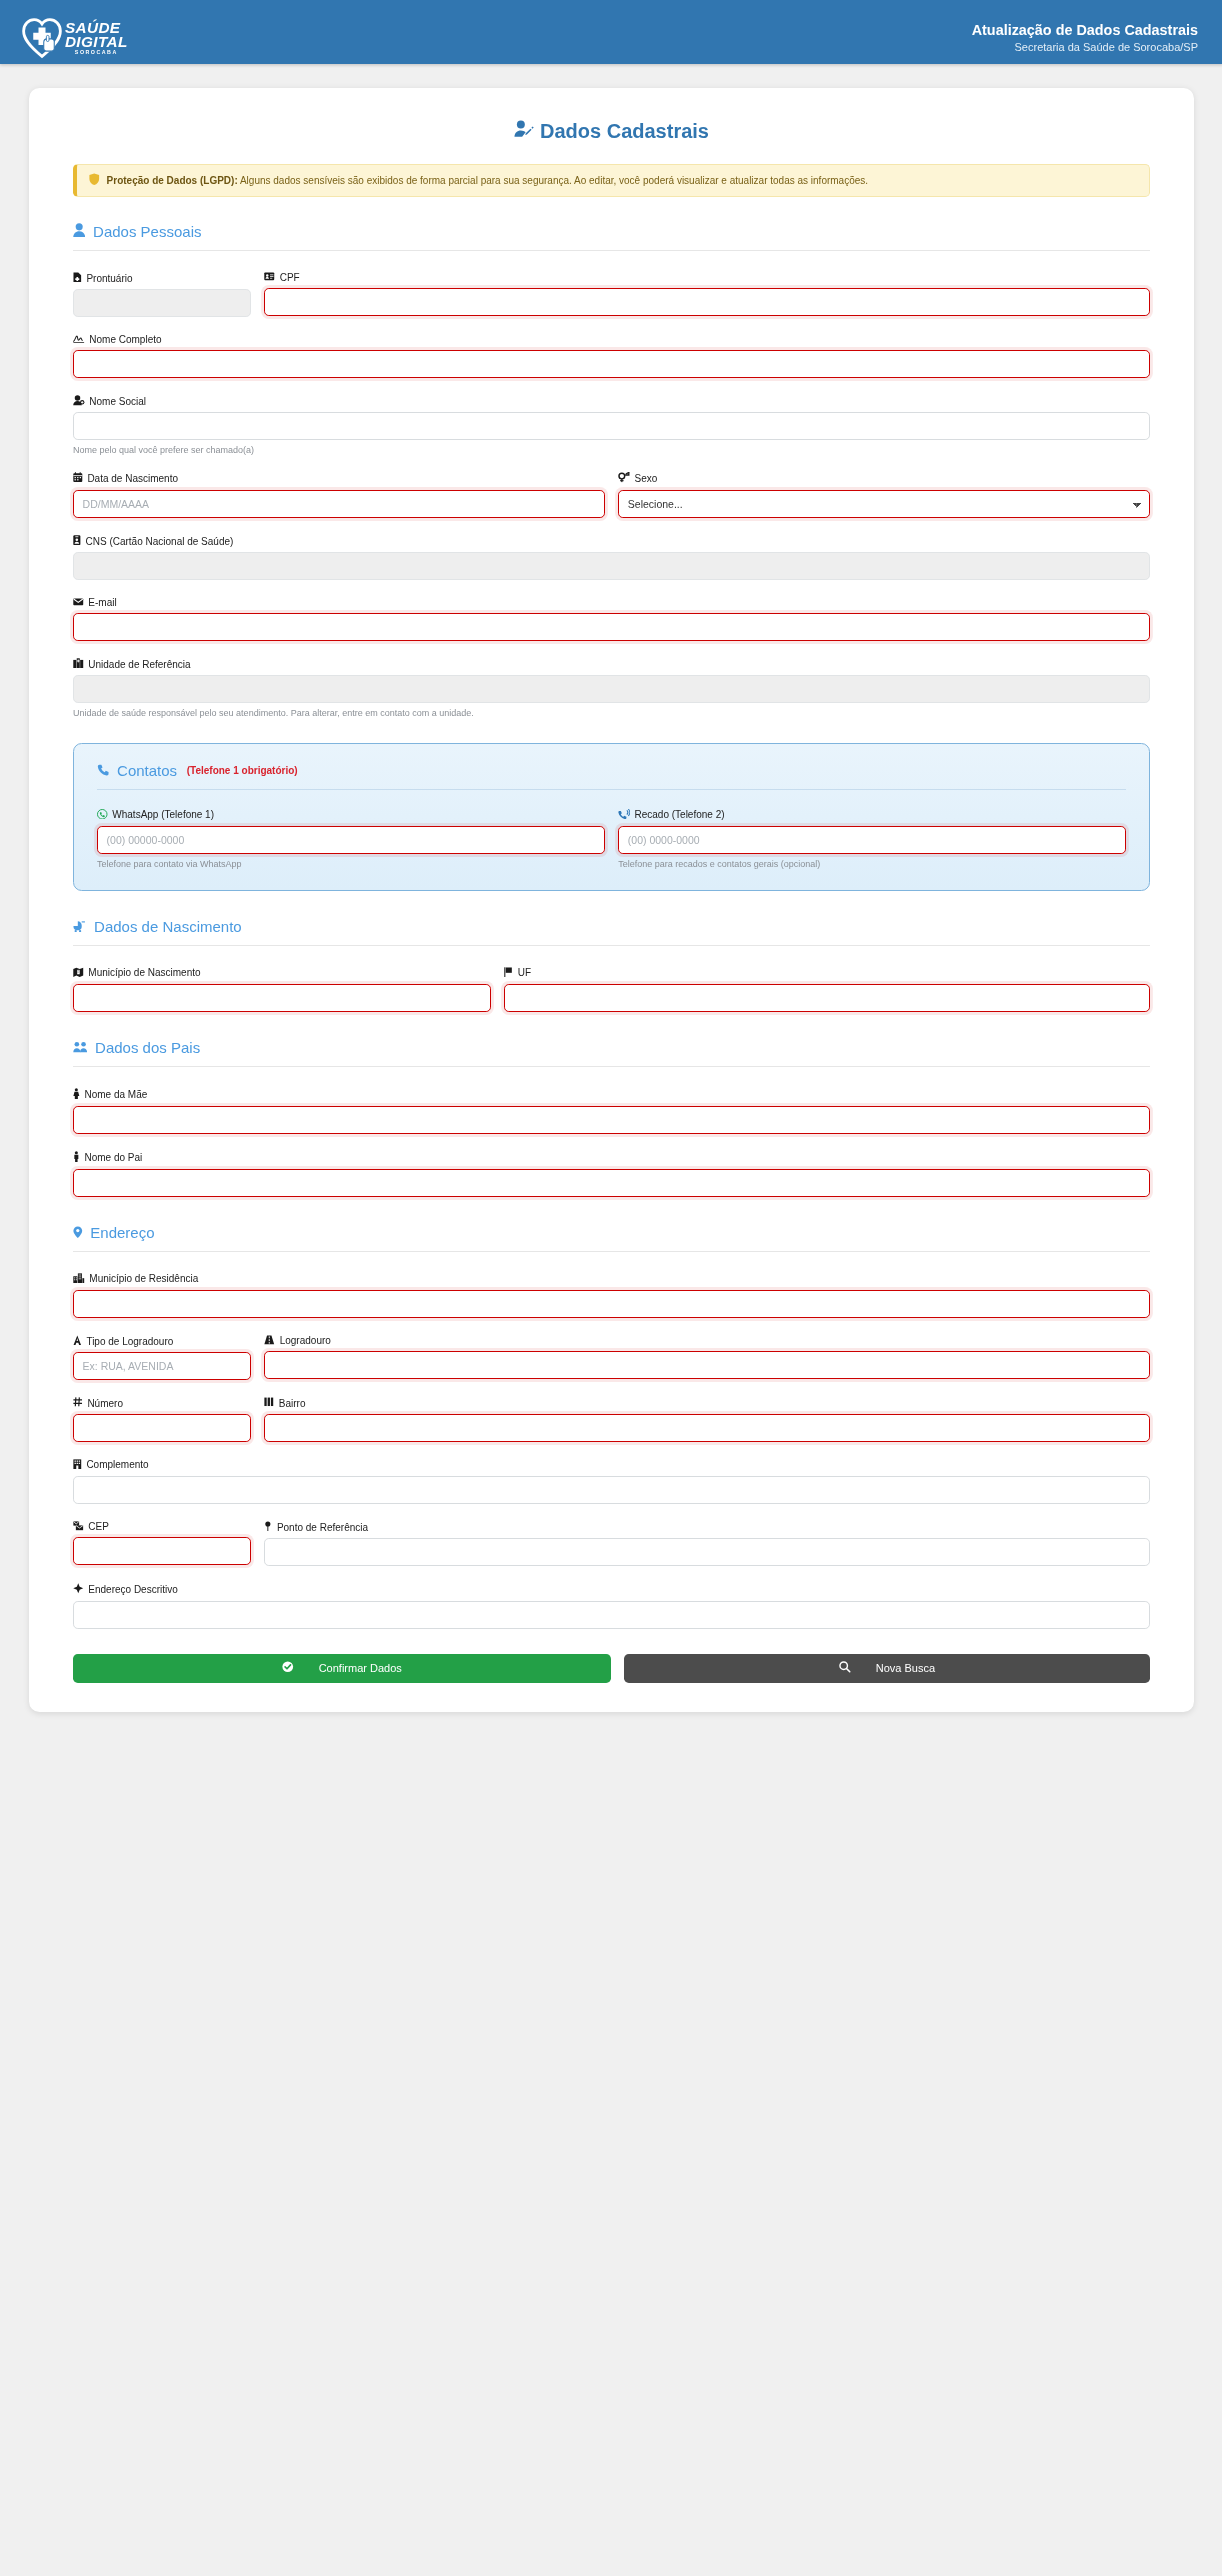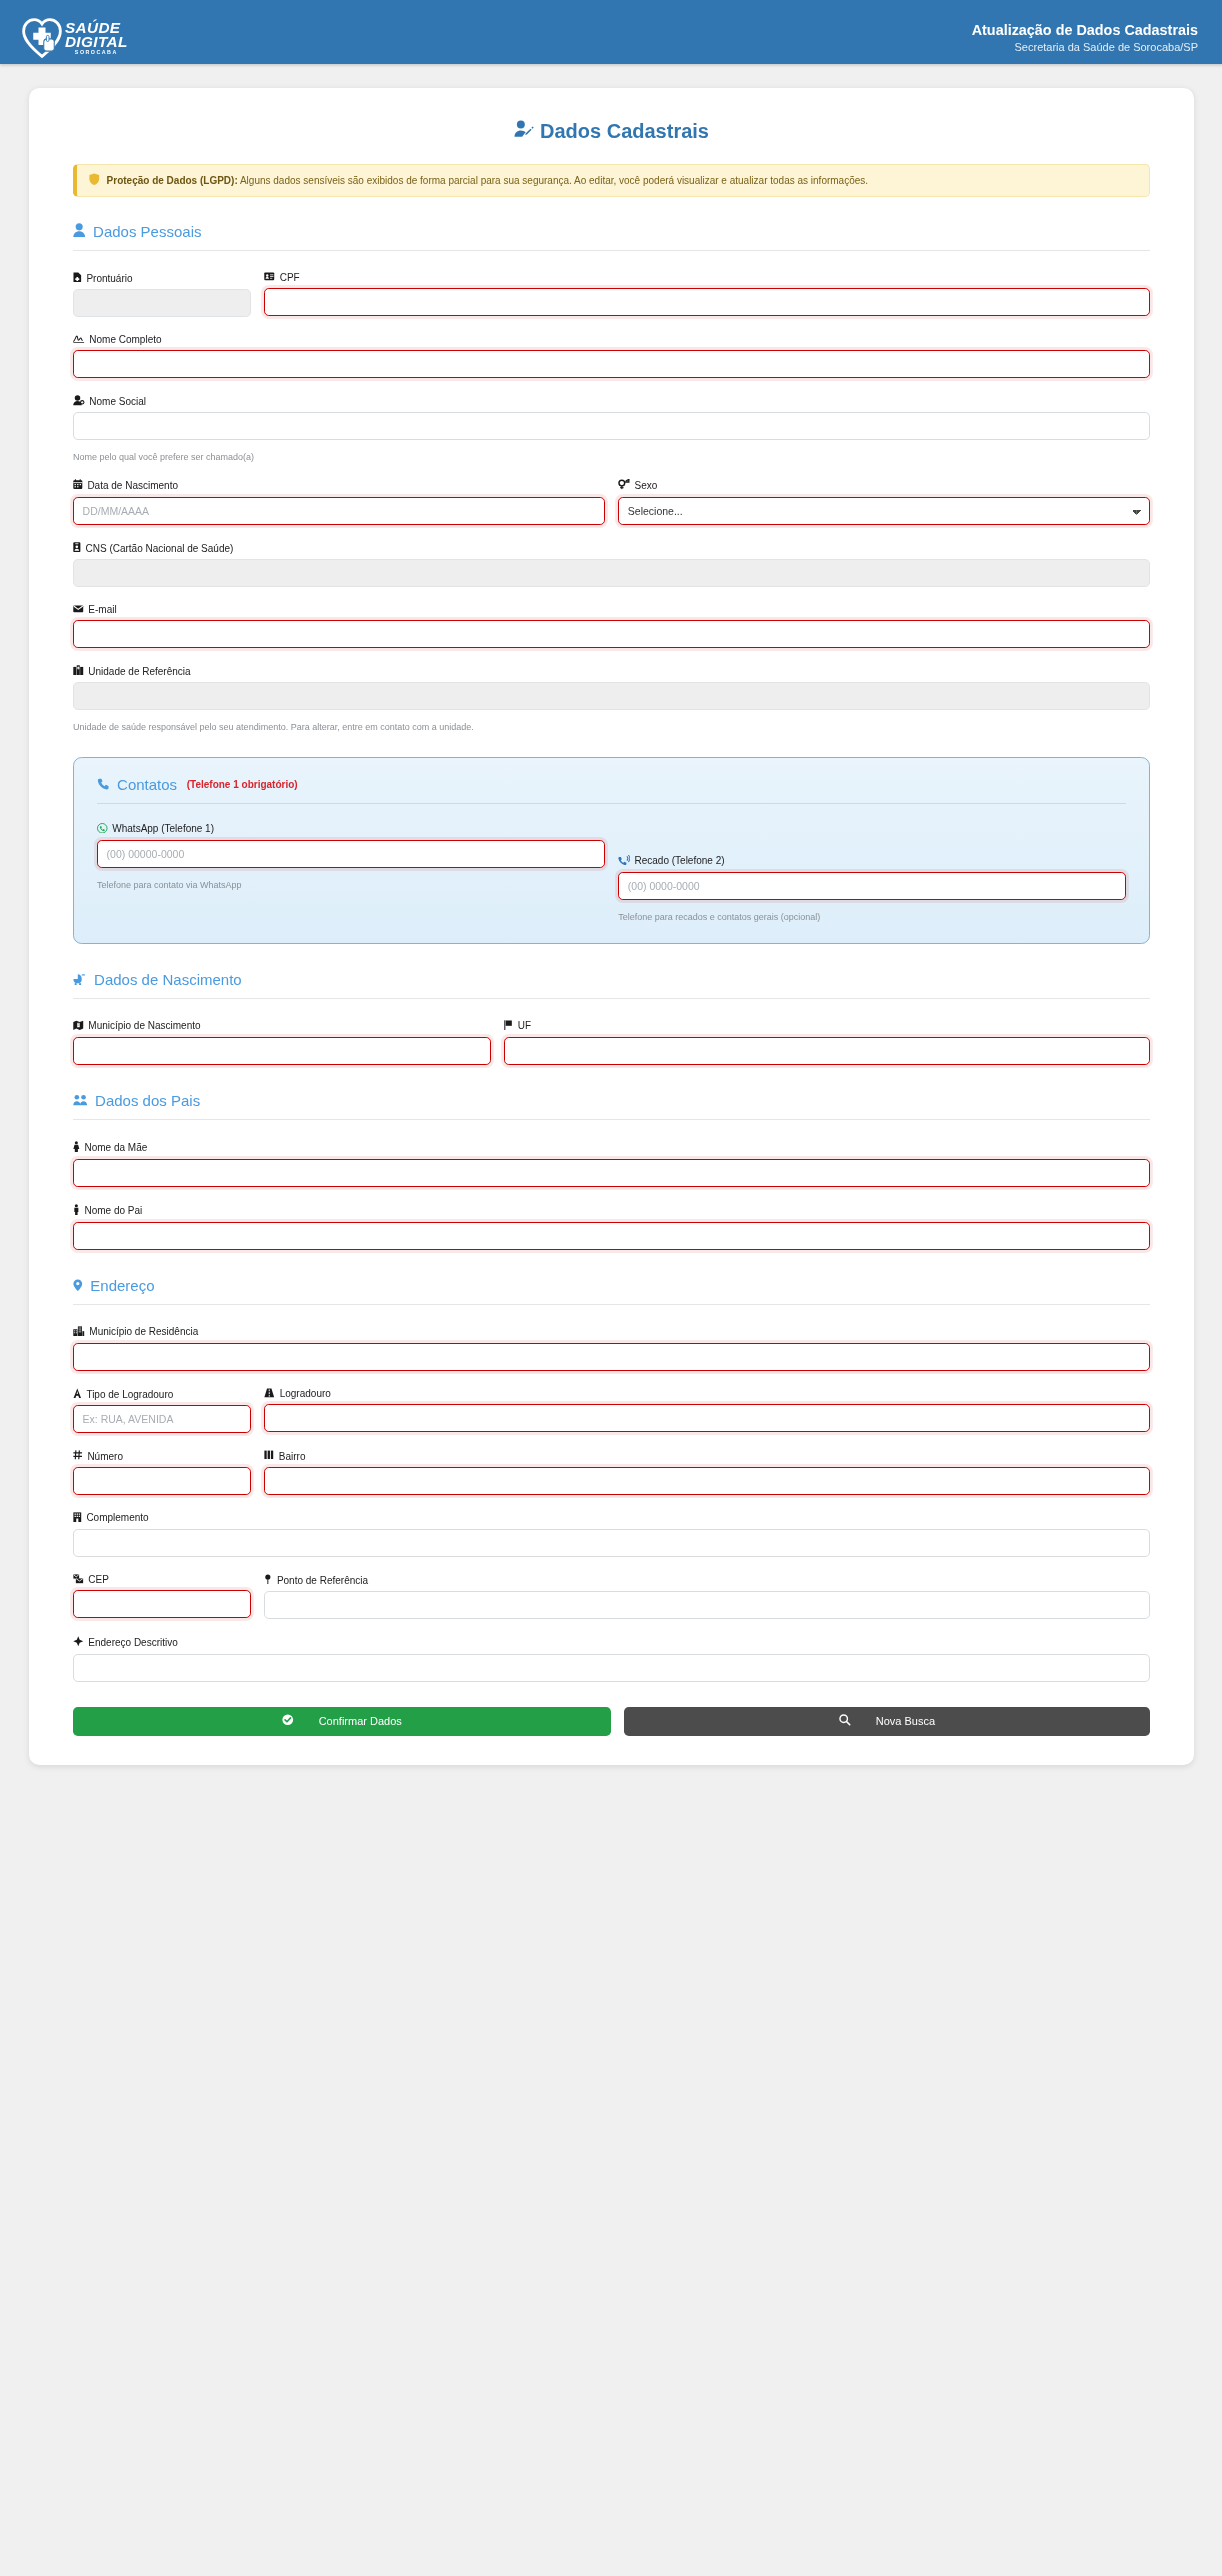--- a/index.html
+++ b/index.html
@@ -130,38 +130,38 @@
     background-image:
       linear-gradient(45deg, transparent 50%, #444 50%),
       linear-gradient(135deg, #444 50%, transparent 50%);
     background-position: calc(100% - 12.4px) 12.4px, calc(100% - 7.7px) 12.4px;
     background-size: 4.8px 4.8px, 4.8px 4.8px;
     background-repeat: no-repeat;
   }
   .help {
     font-size: 9px;
     color: #8b9096;
-    margin-top: 12px;
+    margin-top: 5px;
   }
 
   
   .contacts {
     border: 1.9px solid #7fb4dd;
     border-radius: 8.6px;
     background: linear-gradient(180deg, #e9f4fc 0%, #ddeefa 100%);
     padding: 18px 23px 21px 23px;
     margin: 25px 0 0 0;
   }
   .contacts .section-head {
     border-bottom-color: #c6dcee;
     margin-bottom: 19px;
   }
   .contacts .row { margin-bottom: 0; }
   .lbl-wa { color: #1fa855; font-weight: bold; font-size: 10.3px; }
-  .lbl-rec { color: #2f78b8; font-weight: bold; font-size: 10.3px; margin-top: 32px; }
+  .lbl-rec { color: #2f78b8; font-weight: bold; font-size: 10.3px; }
 
   
   .btn-row { display: flex; gap: 13.4px; margin-top: 25px; }
   .btn {
     border: none; border-radius: 4.8px;
     height: 29px;
     font-family: inherit; font-size: 11px; color: #fff;
     display: flex; align-items: center; justify-content: center; gap: 25px;
     cursor: pointer;
   }

